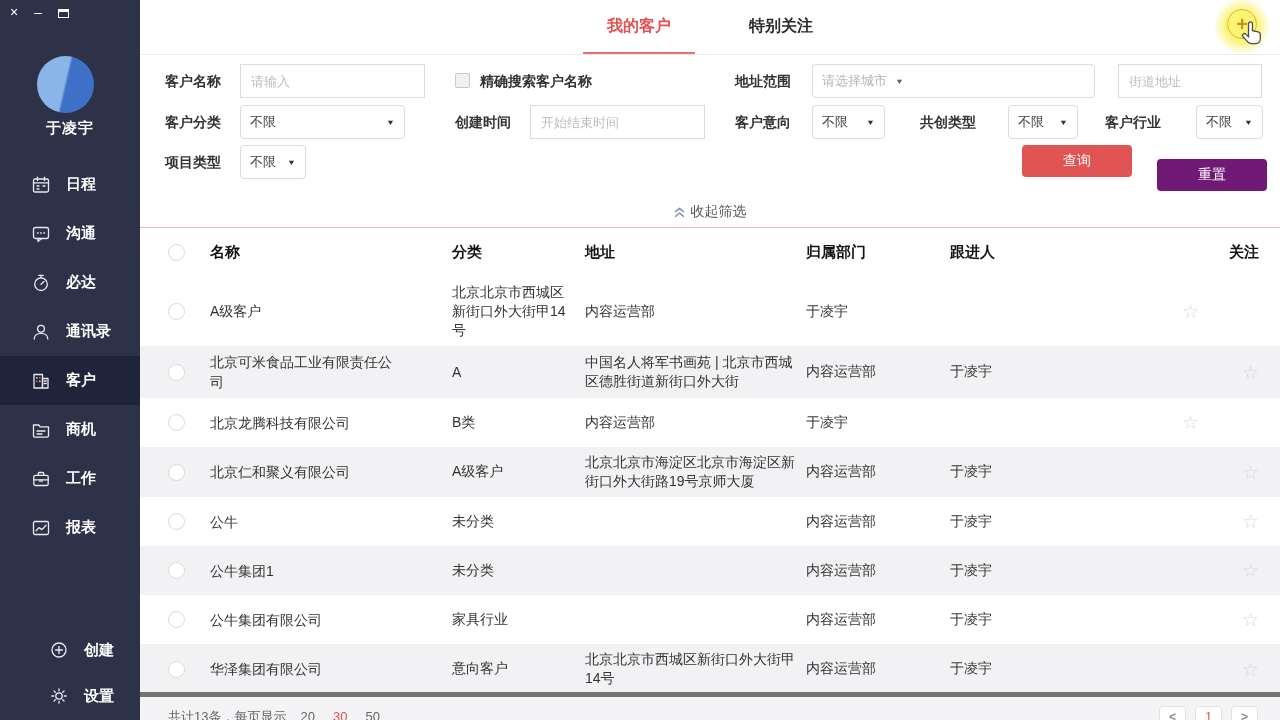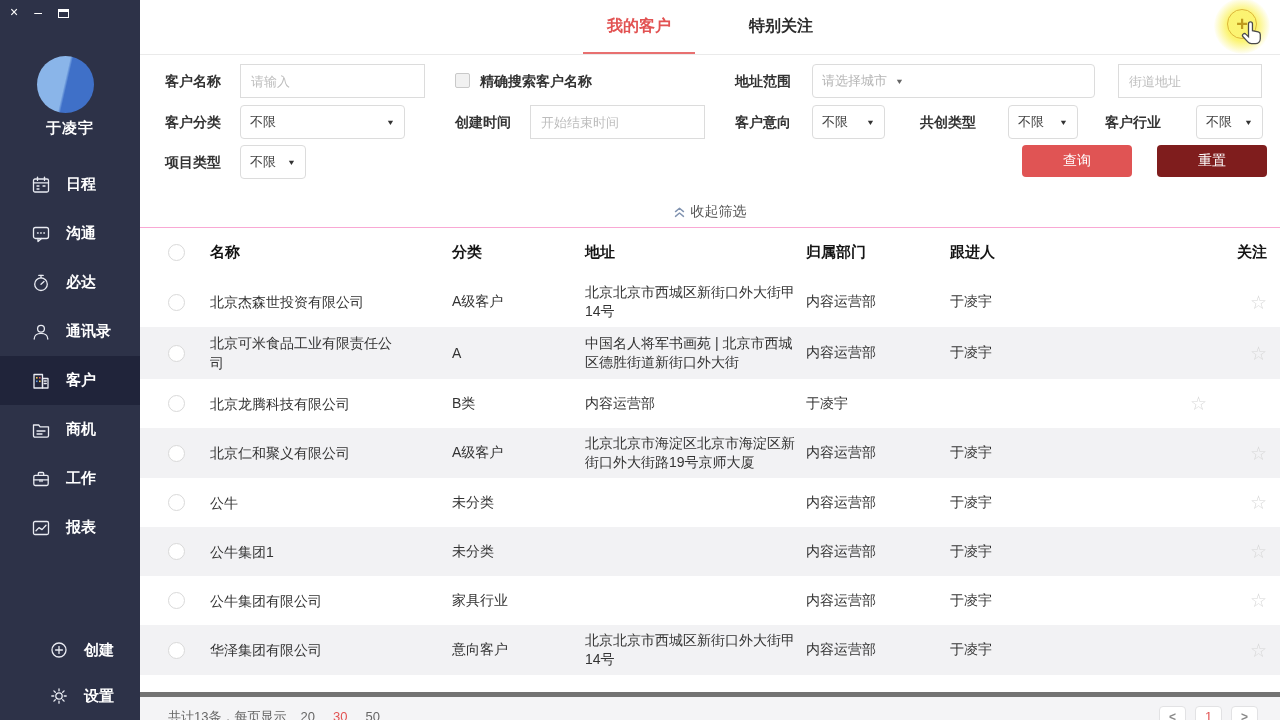--- a/index.html
+++ b/index.html
@@ -46,40 +46,40 @@
   .fselect { position:absolute; height:34px; border:1px solid #dcdcdc; border-radius:4px; background:#fff;
              display:flex; align-items:center; justify-content:space-between; padding:0 9px; font-size:13px; color:#444; cursor:pointer; overflow:hidden; }
   .fselect .arr { font-size:9px; color:#333; margin-left:6px; transform:scaleY(.85); }
   .fselect.placeholder .val { color:#b5b5b5; }
   .fselect.inline { justify-content:flex-start; }
   .fselect.inline .arr { color:#666; margin-left:8px; }
   .checkbox { position:absolute; width:15px; height:15px; border:1px solid #c9c9c9; border-radius:2px; background:#f1f1f1; cursor:pointer; }
   .btn { position:absolute; top:90px; width:110px; height:32px; border-radius:4px; border:none; color:#fff;
          font-size:14px; font-family:inherit; cursor:pointer; }
   .btn-search { background:#e05454; }
-  .btn-reset { background:#7f1d1d; }
+  .btn-reset { background:#701a75;margin-top:14px; }
 
   .r1 { top:9px; } .r2 { top:50px; } .r3 { top:90px; }
 
   
   .collapse-row { height:32px; flex-shrink:0; border-bottom:1px solid #f9a8d4; display:flex; align-items:center; justify-content:center; gap:6px;
                   font-size:14px; color:#555; cursor:pointer; }
   .collapse-row svg { stroke:#8093b0; fill:none; stroke-width:1.4; stroke-linecap:round; stroke-linejoin:round; }
 
   
   .grid-cols { display:grid; grid-template-columns:70px 242px 133px 221px 144px 1fr 60px; align-items:center; }
   .thead { height:49px; flex-shrink:0; font-size:15px; font-weight:bold; color:#141414; }
   .tbody { height:415px; overflow:hidden; flex-shrink:0; }
   .trow { min-height:49px; font-size:14px; color:#333; padding:6px 0; }
   .trow:nth-child(even) { background:#f2f2f4; }
   .cell-check { padding-left:28px; }
   .rowcheck { width:17px; height:17px; border:1px solid #d9d9d9; border-radius:50%; background:#fff; display:block; cursor:pointer; }
   .c-name { padding-right:48px; line-height:20px; }
   .c-addr { line-height:19px; padding-right:8px; }
-  .c-star { text-align:right; padding-right:13px; }
+  .c-star { text-align:right; padding-right:21px; }
   .star { font-size:19px; color:#d7d7d7; cursor:pointer; line-height:1; }
 
   
   .pagination { height:44px; flex-shrink:0; background:#f4f4f6; border-top:5px solid #737373;
                 display:flex; align-items:center; padding:0 22px 0 28px; font-size:13px; color:#666; }
   .page-sizes { display:flex; gap:18px; margin-left:14px; }
   .psize { cursor:pointer; }
   .psize.active { color:#e25252; }
   .pager { margin-left:auto; display:flex; gap:9px; }
   .pbtn { width:27px; height:22px; background:#fff; border:1px solid #e2e2e4; border-radius:4px; text-align:center;
@@ -302,21 +302,20 @@
       <div>归属部门</div>
       <div>跟进人</div>
       <div class="c-star">关注</div>
     </div>
 
     <div class="tbody">
   <div class="trow grid-cols">
     <div class="cell-check">
             <span class="rowcheck"></span>
           </div>
-    <div class="c-name">北京杰森世投资有限公司</div>
     <div>A级客户</div>
     <div class="c-addr">北京北京市西城区新街口外大街甲14号</div>
     <div>内容运营部</div>
     <div>于凌宇</div>
     <div class="c-star"><span class="star">☆</span></div>
   </div>
 
   <div class="trow grid-cols">
     <div class="cell-check">
             <span class="rowcheck"></span>

